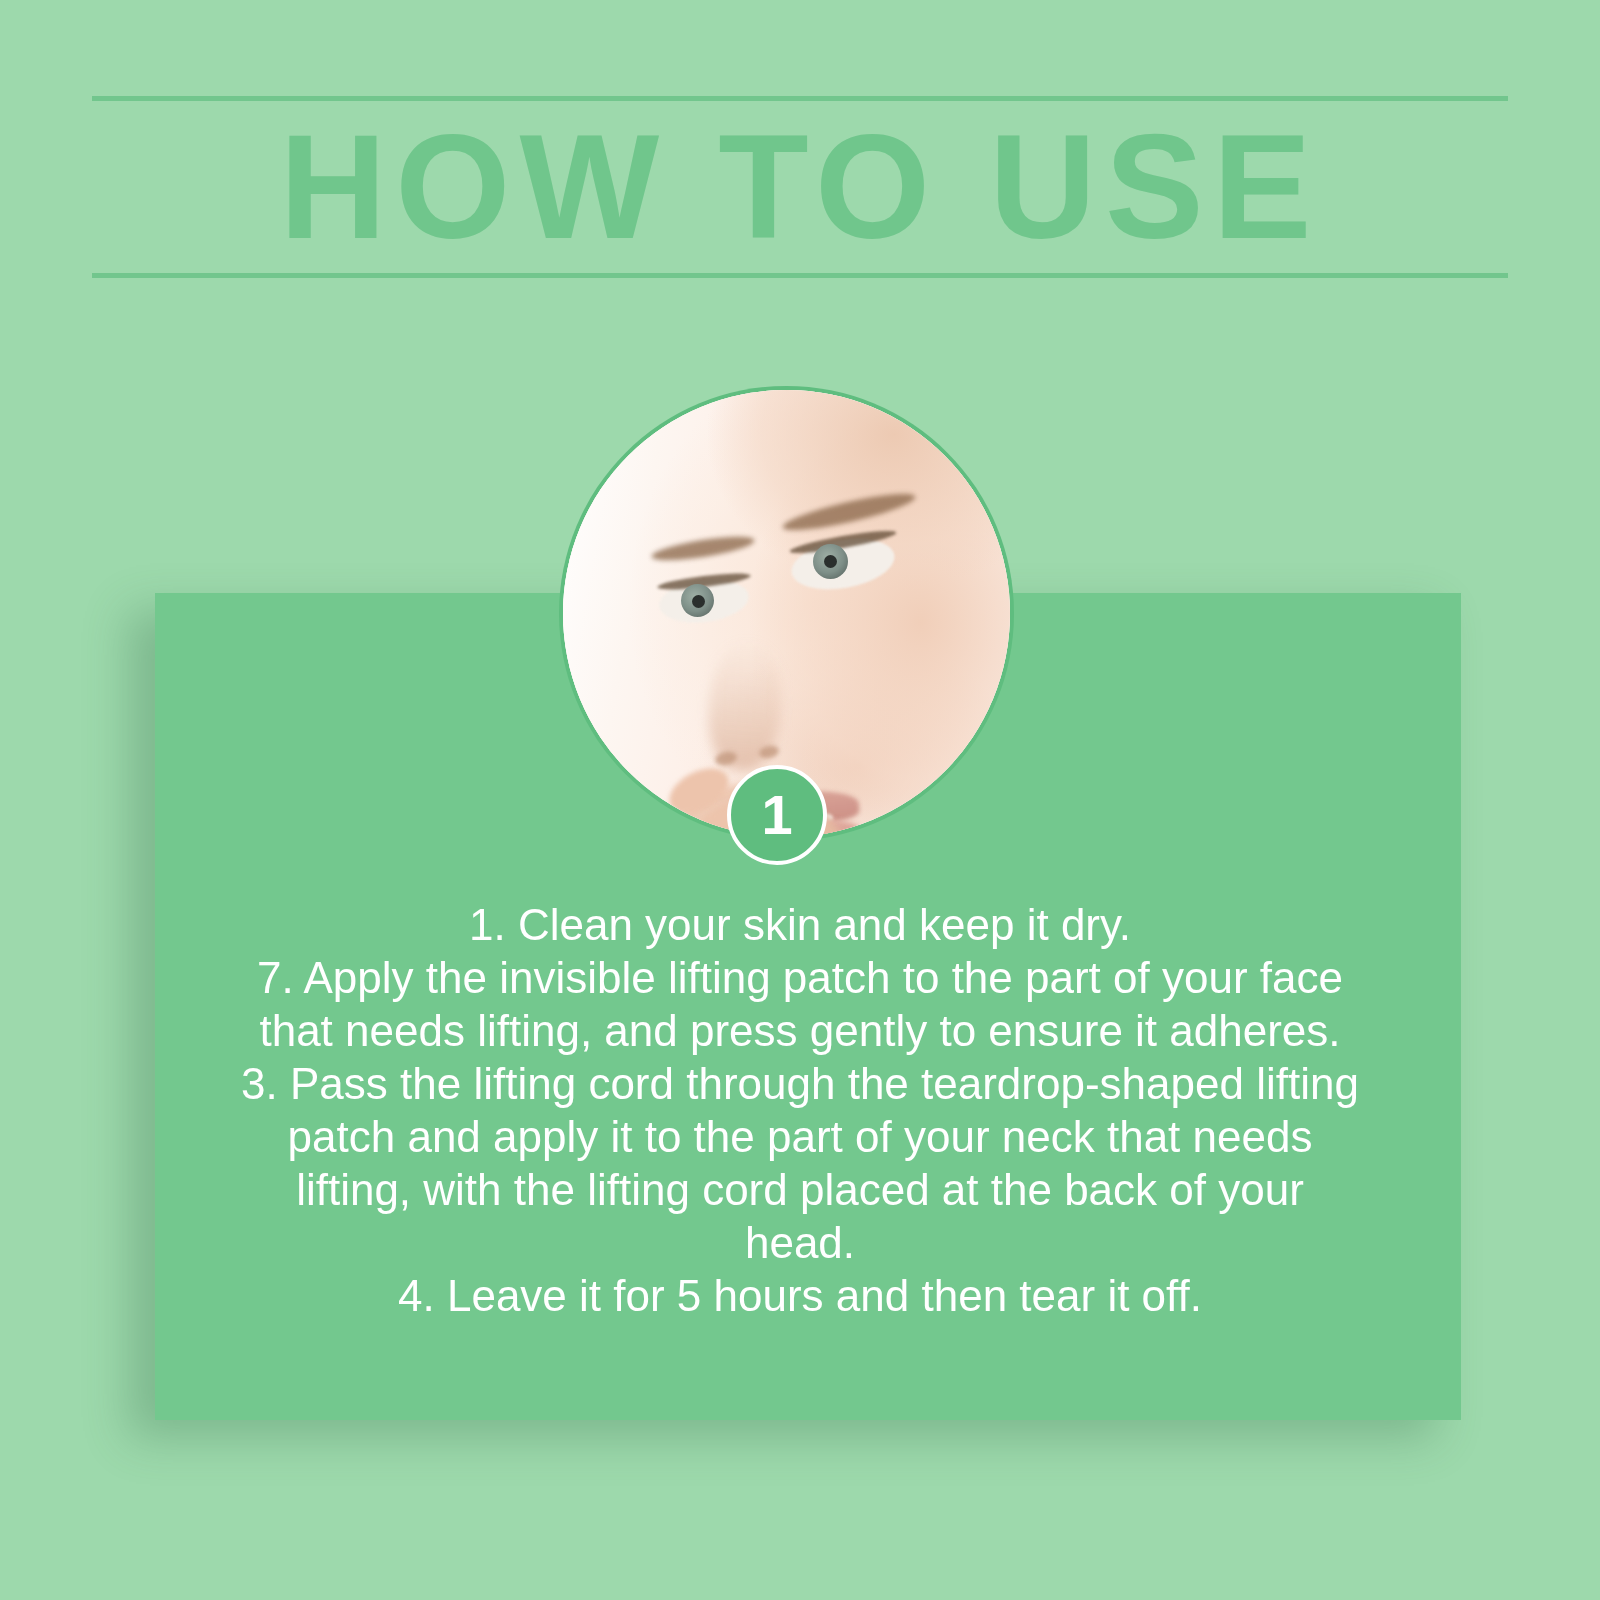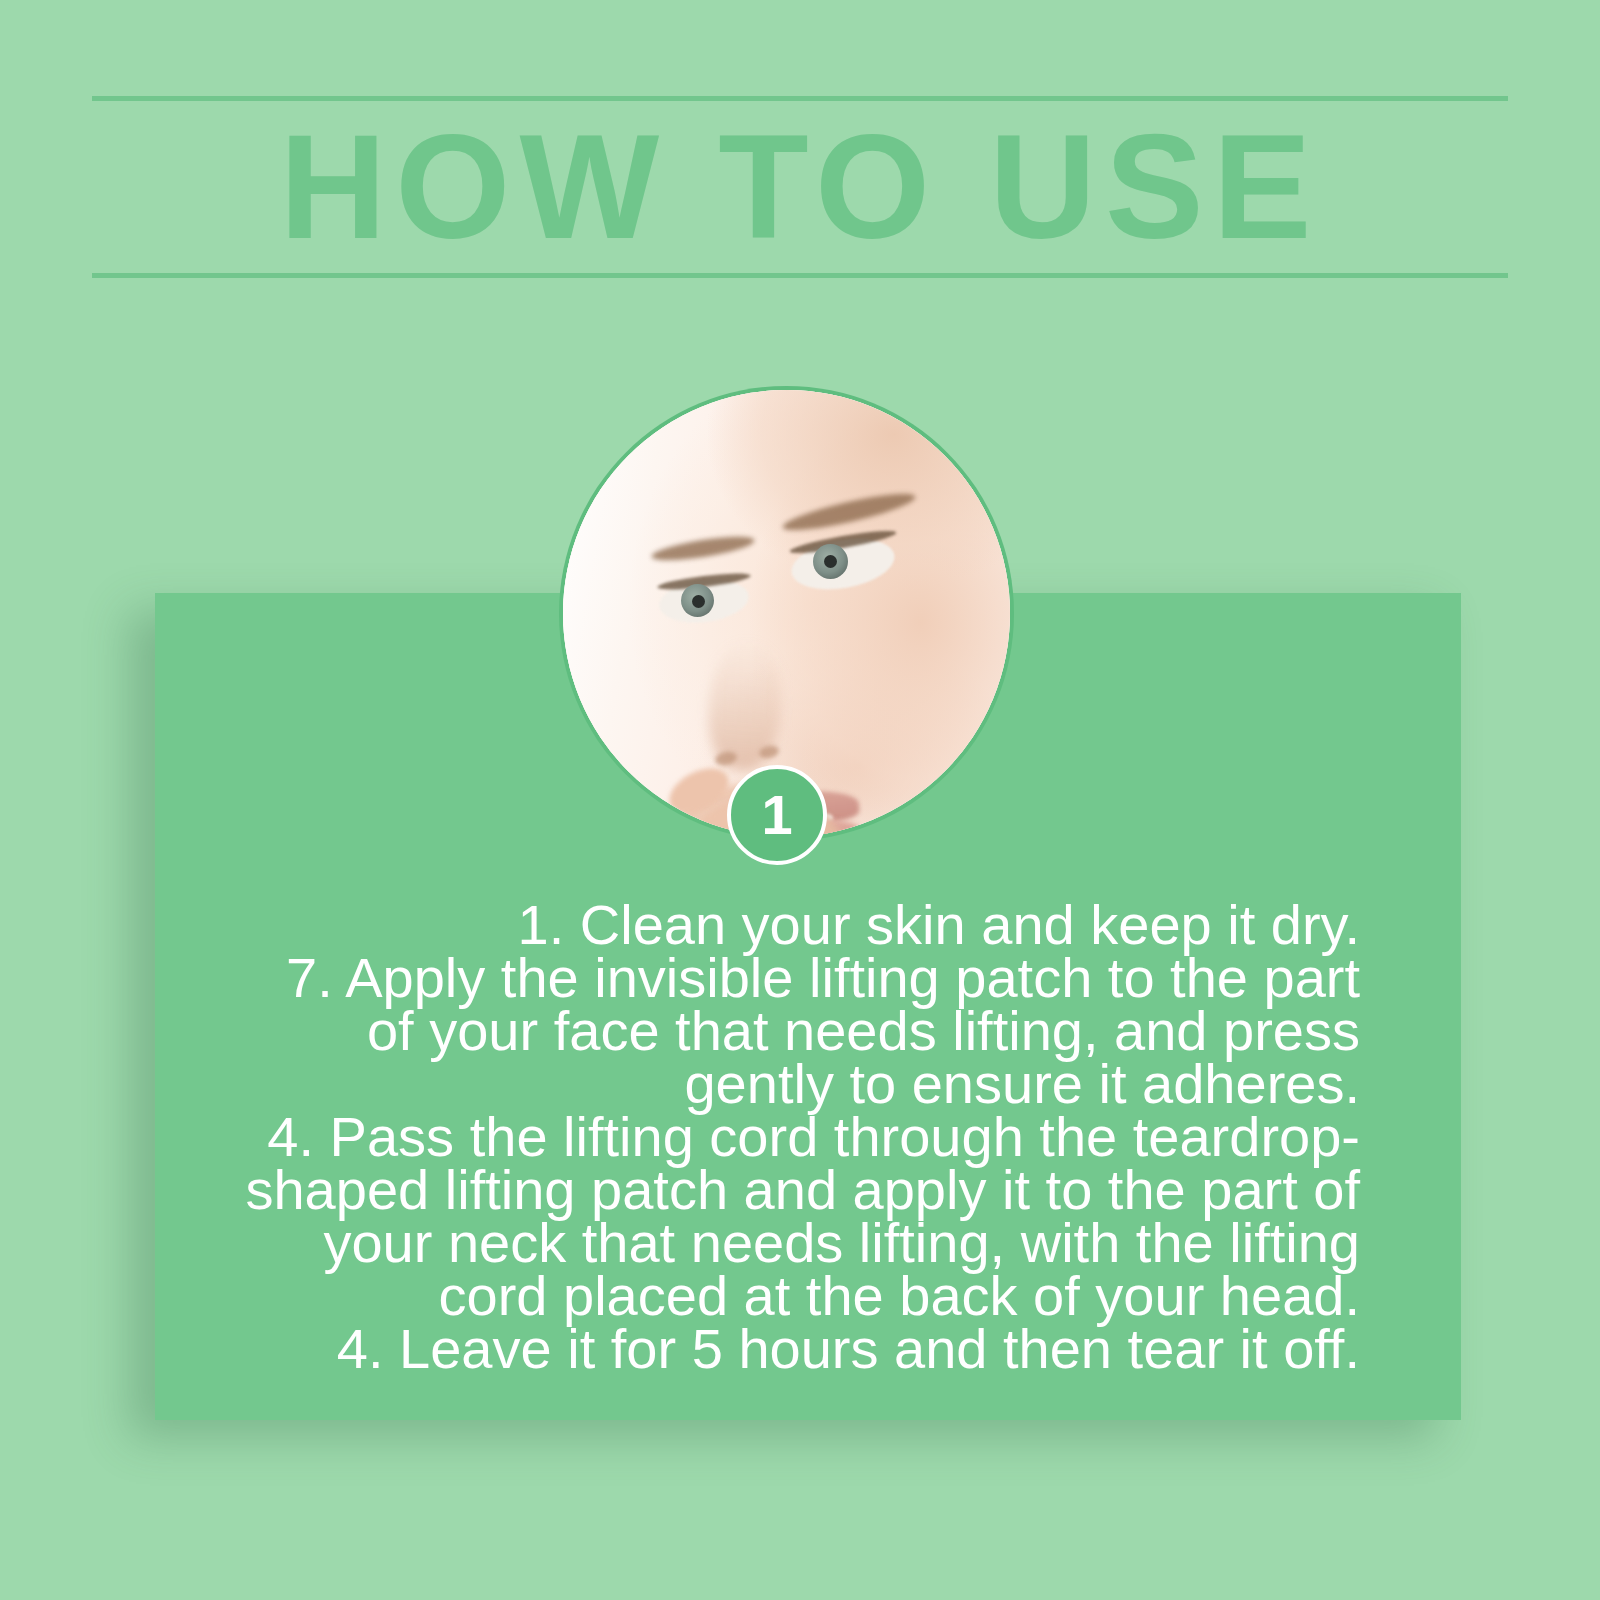--- a/index.html
+++ b/index.html
@@ -223,24 +223,24 @@
     line-height: 1;
     user-select: none;
   }
 
   
   #instructions {
     position: absolute;
     left: 240px;
     top: 898px;
     width: 1120px;
-    text-align: right;
+    text-align: center;
     color: #ffffff;
     font-family: "Liberation Sans", sans-serif;
-    font-size: 56px;
+    font-size: 44px;
     line-height: 53px;
     font-weight: normal;
   }
   #instructions .step-line {
     margin: 0;
     padding: 0;
   }
 </style>
 </head>
 <body>
@@ -279,17 +279,17 @@
     </div>
   </div>
 
   <div id="step-badge">
     <span id="step-badge-number">1</span>
   </div>
 
   <div id="instructions">
     <p class="step-line">1. Clean your skin and keep it dry.</p>
     <p class="step-line">7. Apply the invisible lifting patch to the part of your face that needs lifting, and press gently to ensure it adheres.</p>
-    <p class="step-line">4. Pass the lifting cord through the teardrop-shaped lifting patch and apply it to the part of your neck that needs lifting, with the lifting cord placed at the back of your head.</p>
+    <p class="step-line">3. Pass the lifting cord through the teardrop-shaped lifting patch and apply it to the part of your neck that needs lifting, with the lifting cord placed at the back of your head.</p>
     <p class="step-line">4. Leave it for 5 hours and then tear it off.</p>
   </div>
 
 </div>
 
 </body></html>

